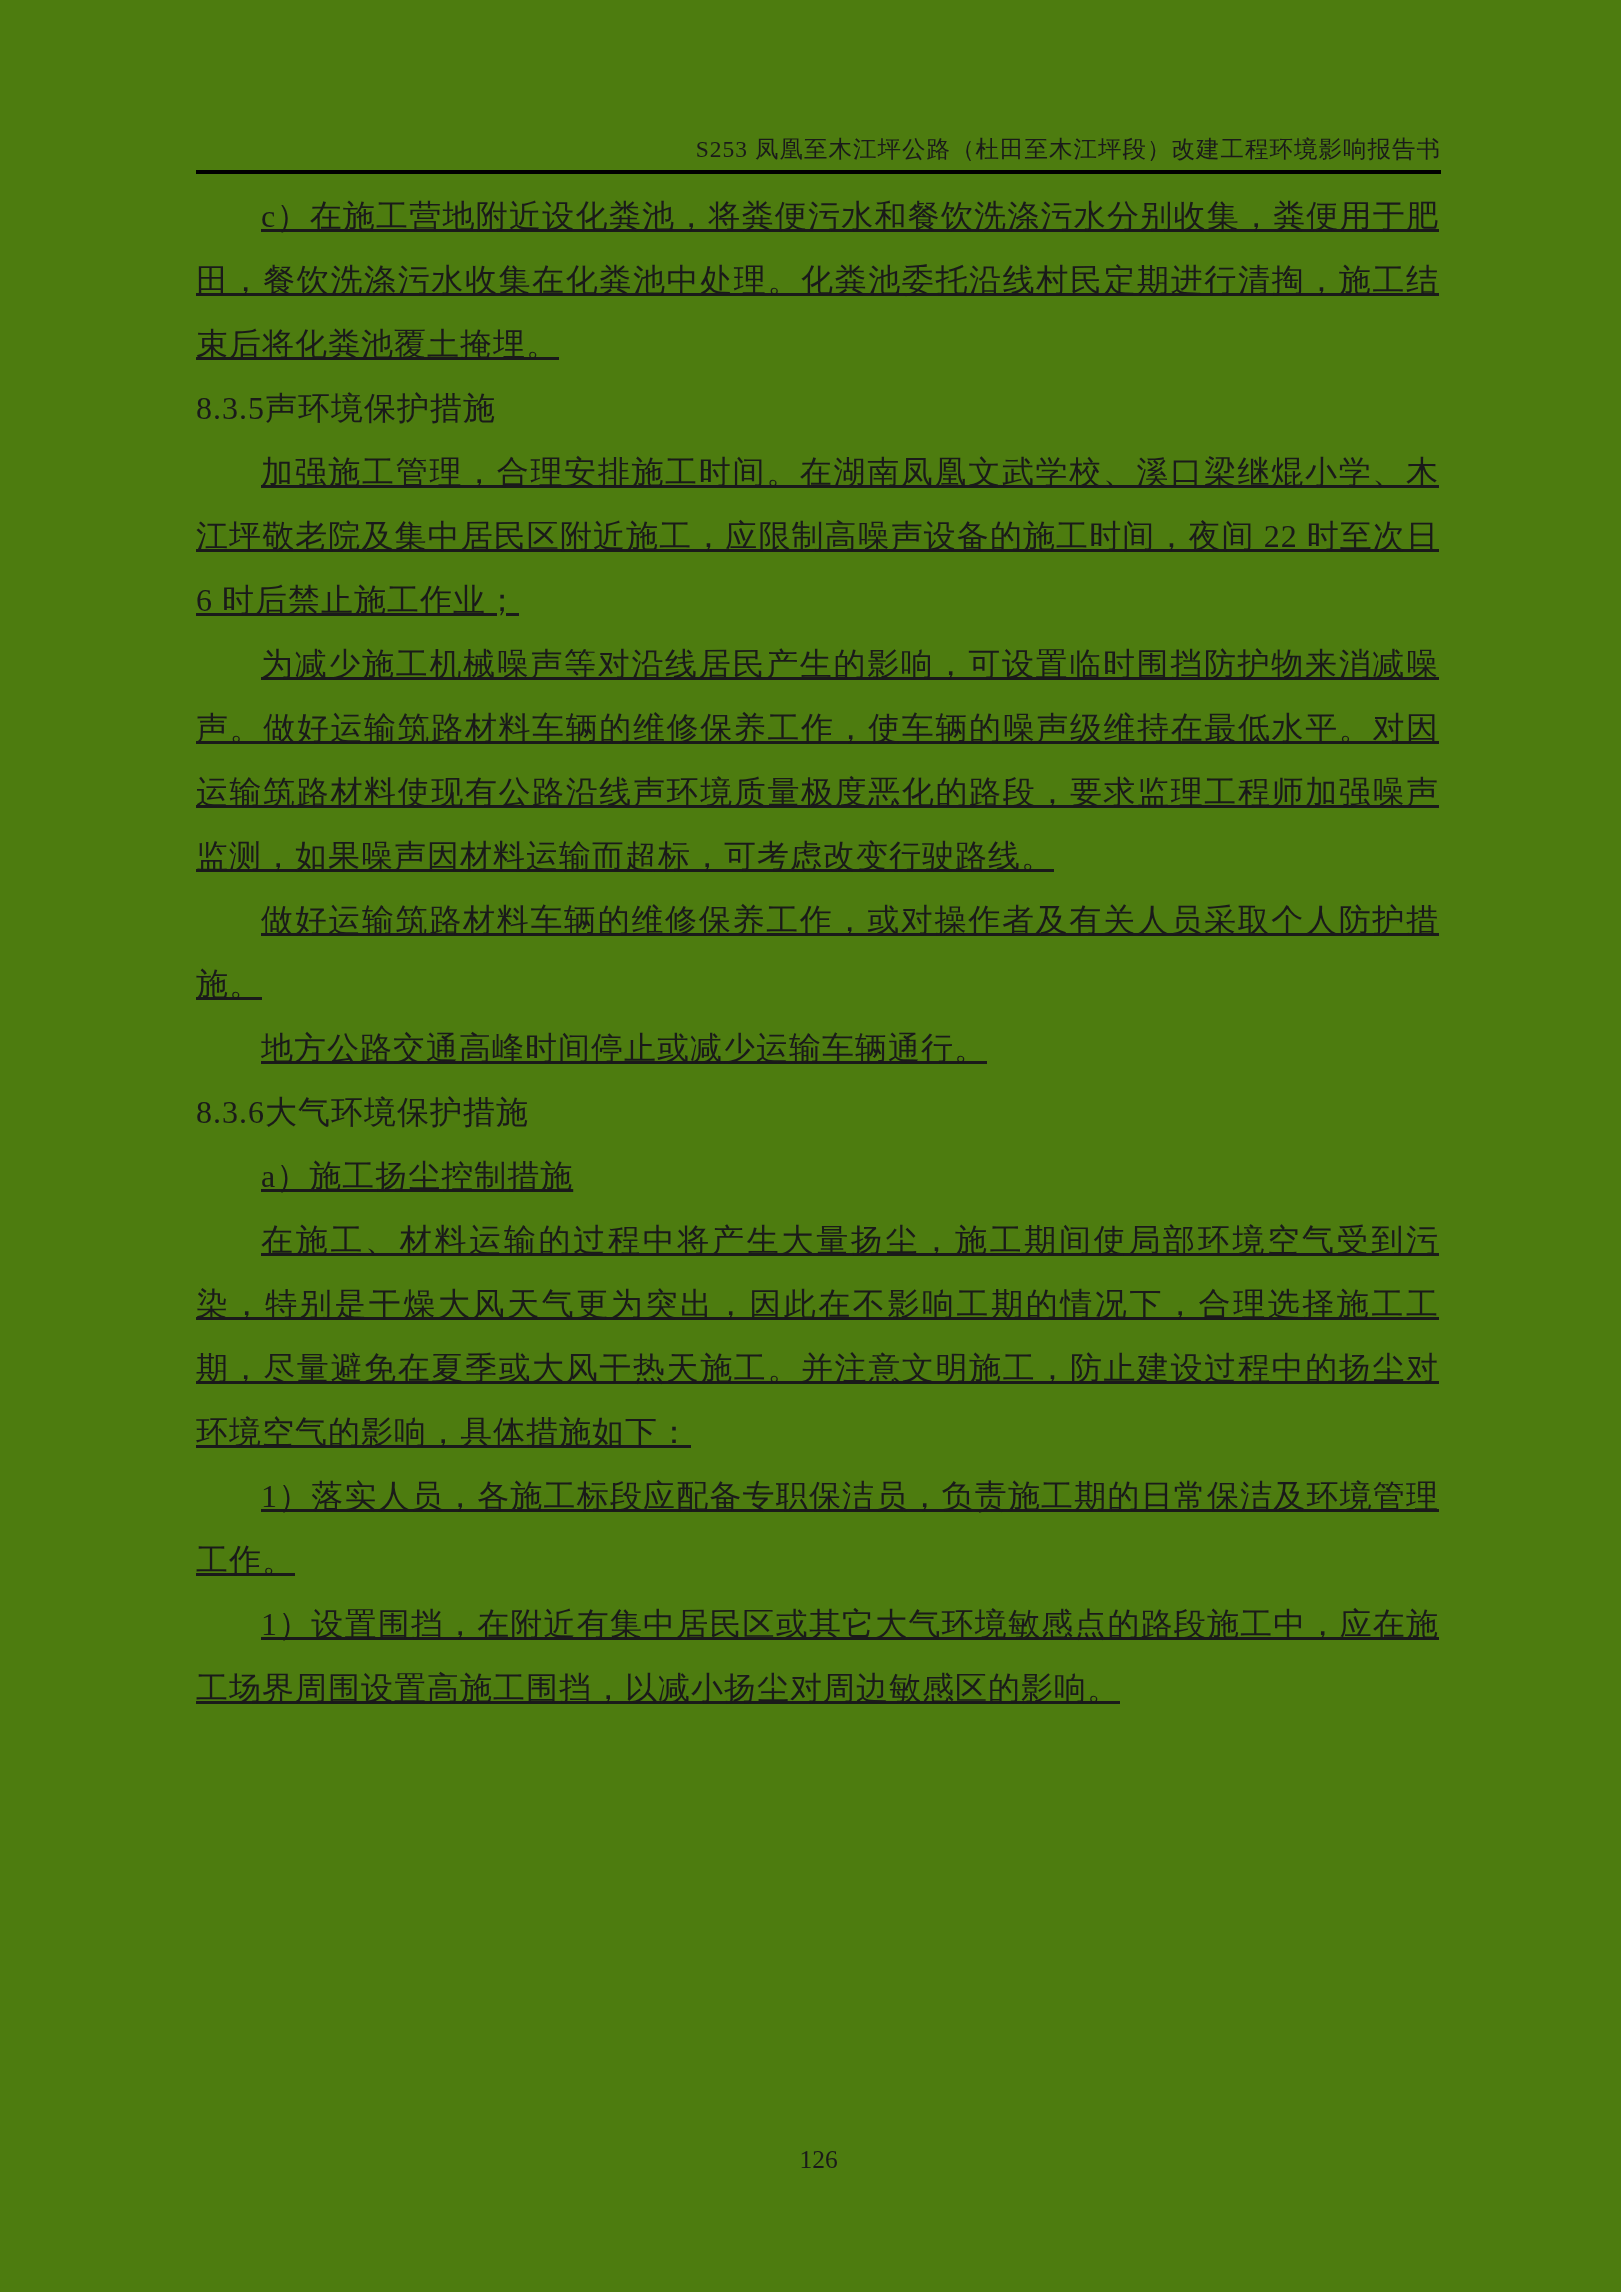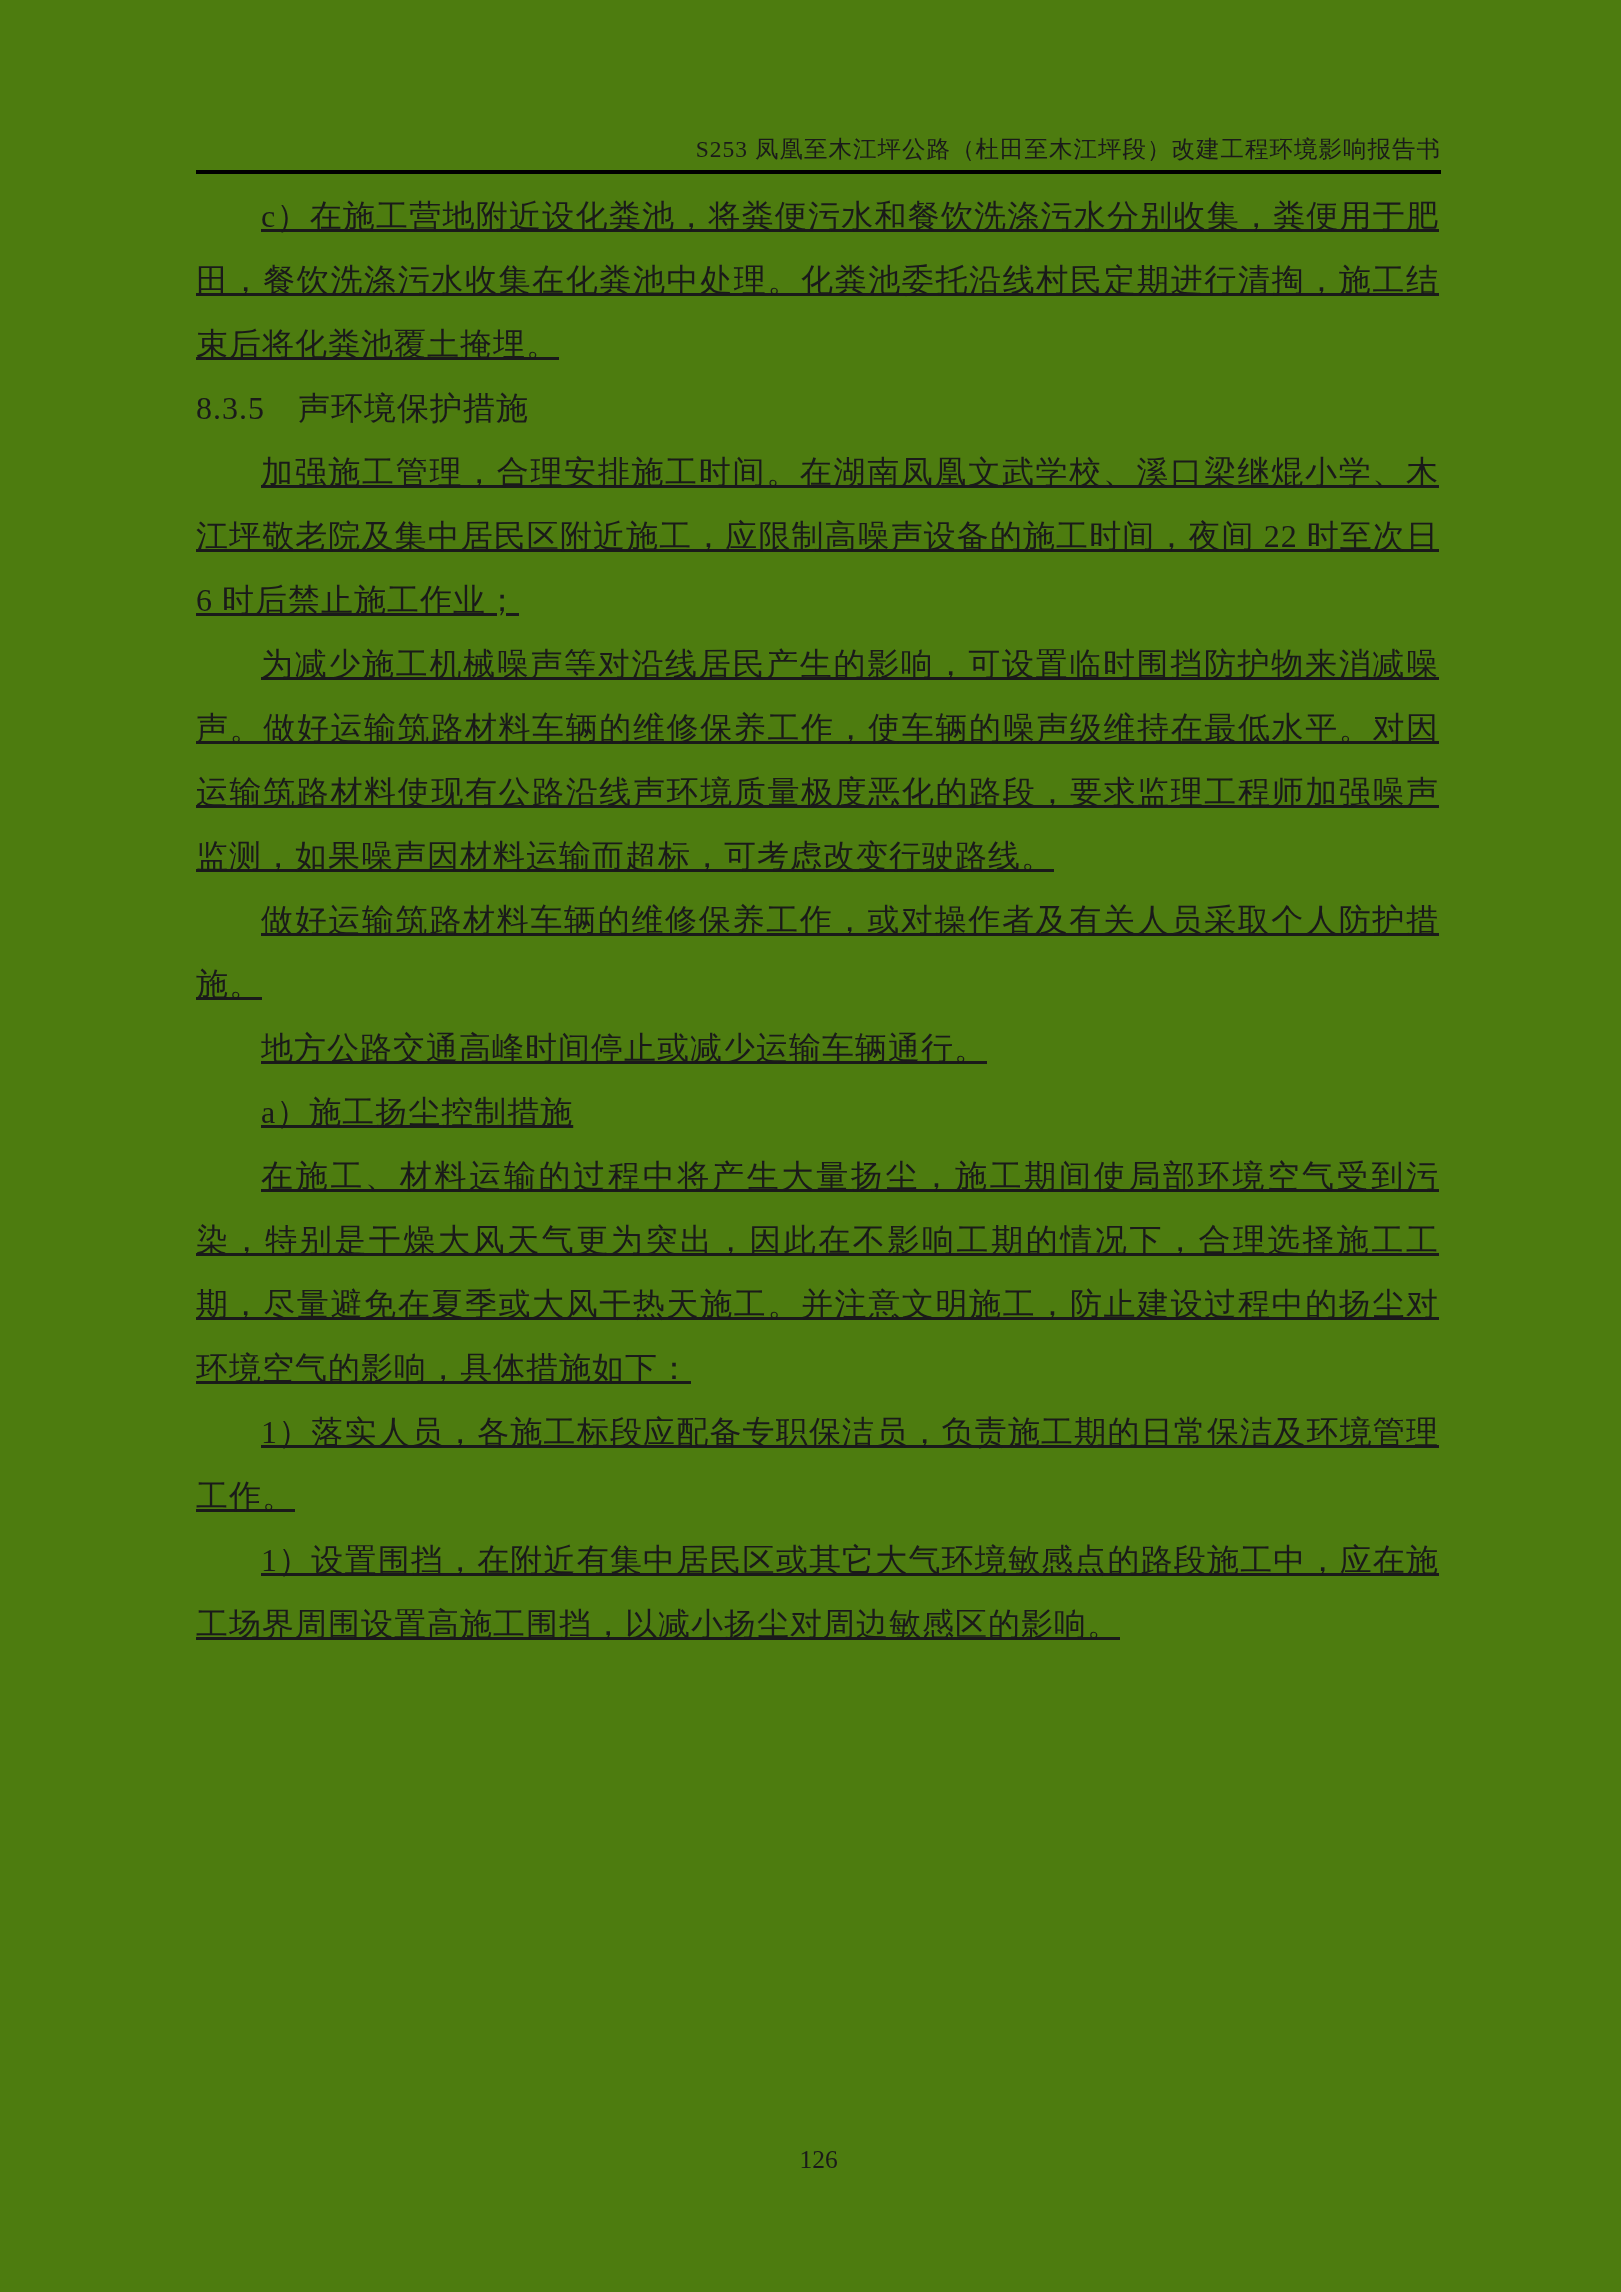--- a/index.html
+++ b/index.html
@@ -48,21 +48,20 @@
   .doc-body p.heading {
     margin: 0;
     text-indent: 0;
     text-align: left;
   }
   .doc-body p.heading .heading-number {
     display: inline-block;
   }
   .doc-body p.heading .heading-title {
     display: inline-block;
-    margin-left: 33px;
   }
   .page-footer {
     position: absolute;
     left: 8px;
     width: 100%;
     top: 2145px;
     text-align: center;
     font-size: 25.5px;
     line-height: 29px;
   }
@@ -76,20 +75,21 @@
     <span>S253 凤凰至木江坪公路（杜田至木江坪段）改建工程环境影响报告书</span>
   </div>
 
   <div class="doc-body">
       <p class="para">c）在施工营地附近设化粪池，将粪便污水和餐饮洗涤污水分别收集，粪便用于肥田，餐饮洗涤污水收集在化粪池中处理。化粪池委托沿线村民定期进行清掏，施工结束后将化粪池覆土掩埋。</p>
       <p class="heading"><span class="heading-number">8.3.5</span><span class="heading-title">声环境保护措施</span></p>
       <p class="para">加强施工管理，合理安排施工时间。在湖南凤凰文武学校、溪口梁继焜小学、木江坪敬老院及集中居民区附近施工，应限制高噪声设备的施工时间，夜间 22 时至次日 6 时后禁止施工作业；</p>
       <p class="para">为减少施工机械噪声等对沿线居民产生的影响，可设置临时围挡防护物来消减噪声。做好运输筑路材料车辆的维修保养工作，使车辆的噪声级维持在最低水平。对因运输筑路材料使现有公路沿线声环境质量极度恶化的路段，要求监理工程师加强噪声监测，如果噪声因材料运输而超标，可考虑改变行驶路线。</p>
       <p class="para">做好运输筑路材料车辆的维修保养工作，或对操作者及有关人员采取个人防护措施。</p>
       <p class="para">地方公路交通高峰时间停止或减少运输车辆通行。</p>
+      <p class="heading"><span class="heading-number">8.3.6</span><span class="heading-title">大气环境保护措施</span></p>
       <p class="para">a）施工扬尘控制措施</p>
       <p class="para">在施工、材料运输的过程中将产生大量扬尘，施工期间使局部环境空气受到污染，特别是干燥大风天气更为突出，因此在不影响工期的情况下，合理选择施工工期，尽量避免在夏季或大风干热天施工。并注意文明施工，防止建设过程中的扬尘对环境空气的影响，具体措施如下：</p>
       <p class="para">1）落实人员，各施工标段应配备专职保洁员，负责施工期的日常保洁及环境管理工作。</p>
       <p class="para">1）设置围挡，在附近有集中居民区或其它大气环境敏感点的路段施工中，应在施工场界周围设置高施工围挡，以减小扬尘对周边敏感区的影响。</p>
     </div>
 
   <div class="page-footer">
     <span>126</span>
   </div>
 

